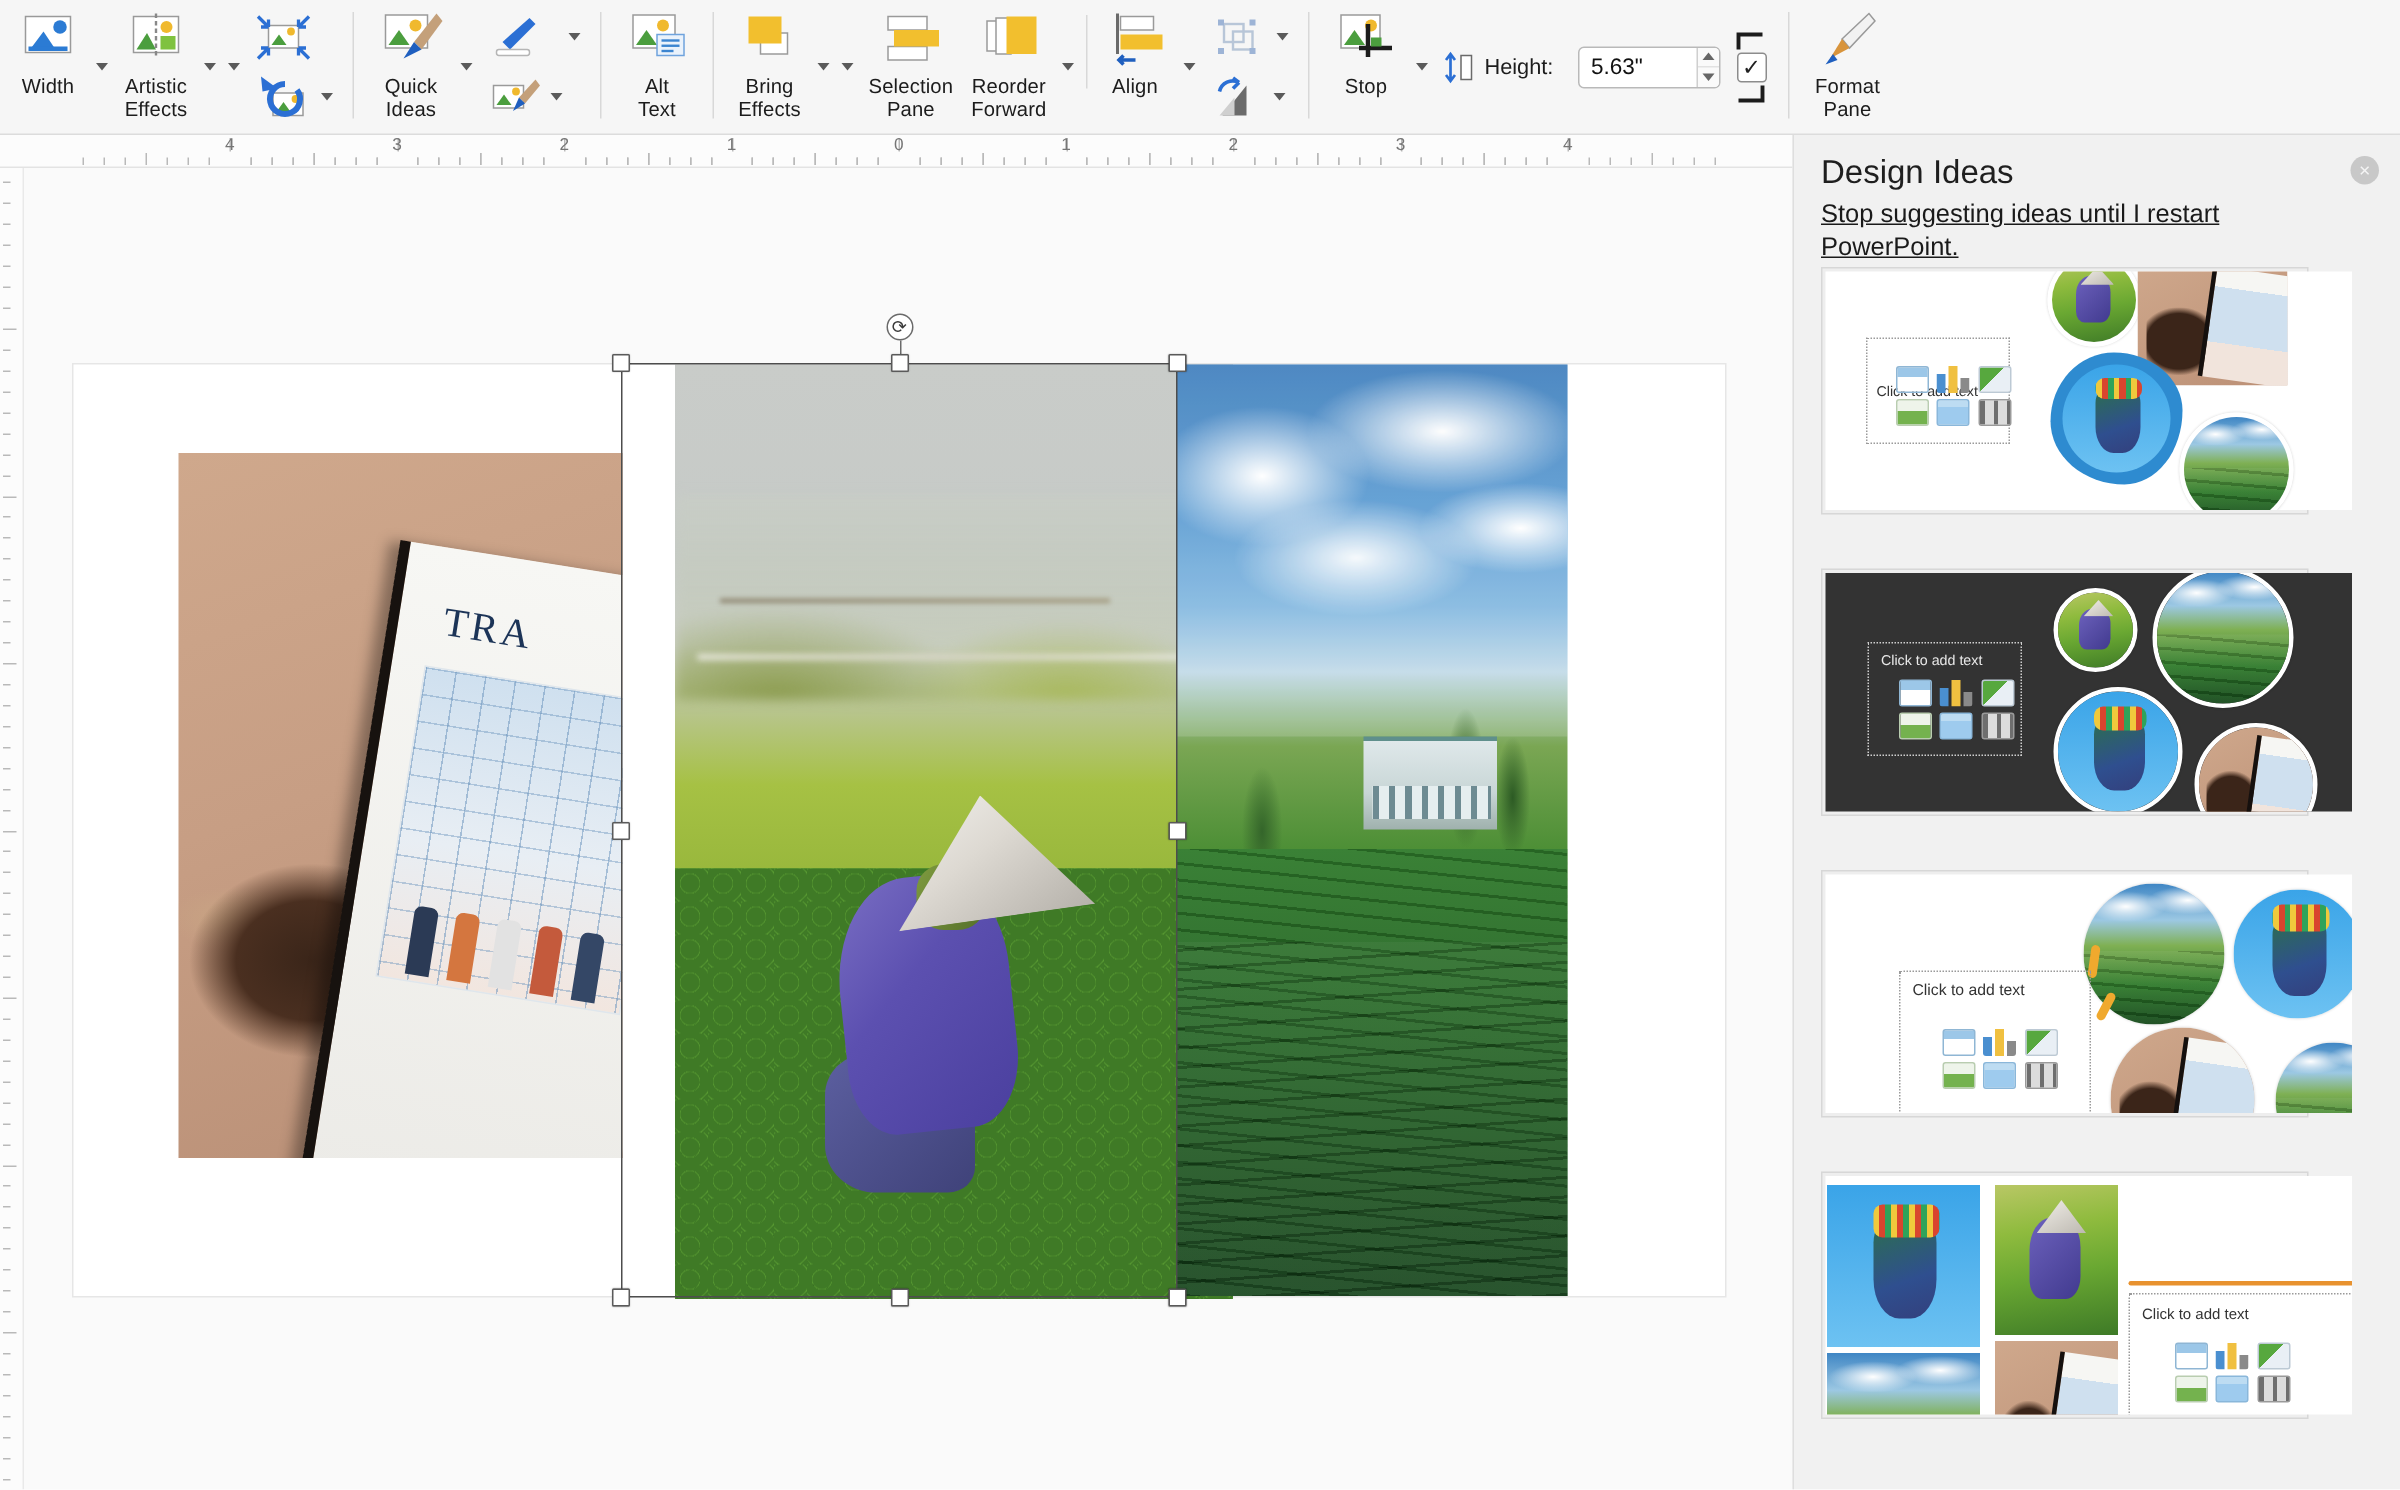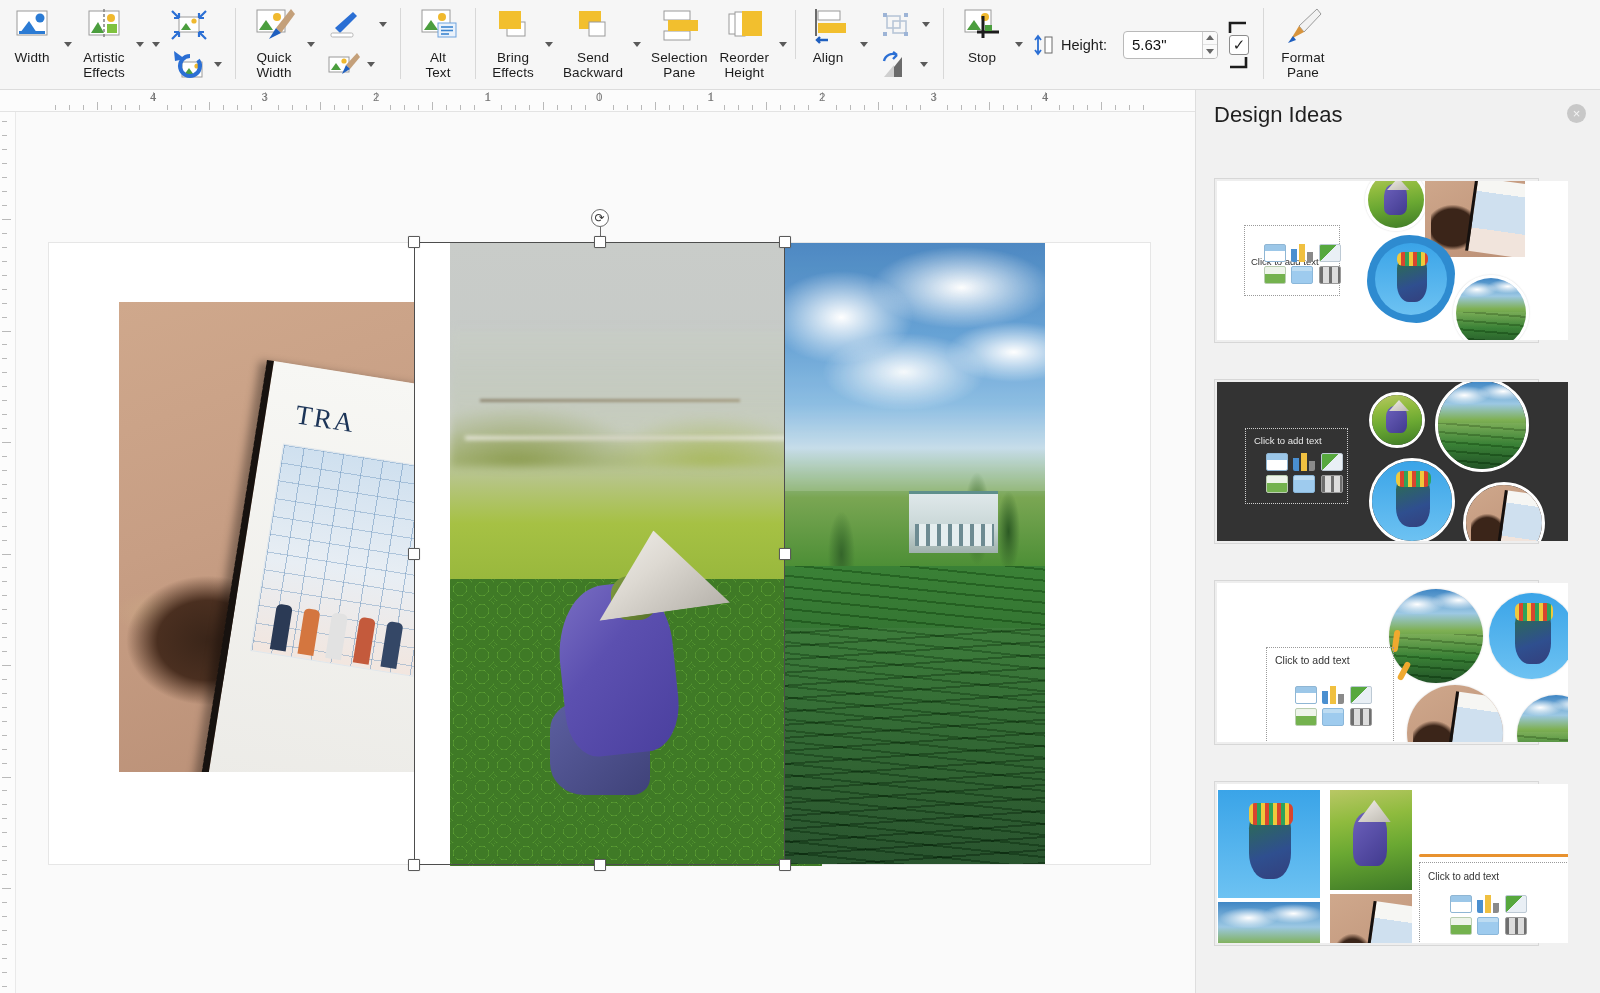--- a/index.html
+++ b/index.html
@@ -351,21 +351,21 @@
         <div class="ico">
           <svg width="46" height="42" viewBox="0 0 46 42">
             <rect x="6" y="4" width="28" height="22" fill="#fff" stroke="#9a9a9a"></rect>
             <path d="M8 24 L15 14 L22 24 Z" fill="#4b9e3e"></path>
               <circle cx="26" cy="11" r="4" fill="#f0b92e"></circle>
             <path d="M40 3 L25 22 L30 27 L44 8 Z" fill="#c4a07a"></path>
             <path d="M25 22 L18 33 L30 27 Z" fill="#1f5fbf"></path>
           </svg>
         </div>
         <div class="lbl" style="white-space:pre-line">Quick
-Width</div>
+Ideas</div>
       </div>
       <div class="caret-wrap">
           <i class="caret"></i>
         </div>
 
       <div class="stackcol">
         <div class="stackrow">
           <svg width="40" height="32" viewBox="0 0 40 32">
             <path d="M30 3 L12 19 L17 24 L34 7 Z" fill="#2b6fd4"></path>
             <rect x="8" y="24" width="22" height="4" rx="1.6" fill="#fff" stroke="#b5b5b5"></rect>
@@ -417,30 +417,20 @@
             <rect x="8" y="5" width="22" height="18" fill="#f2bf2e"></rect>
           </svg>
         </div>
         <div class="lbl" style="white-space:pre-line">Bring
 Effects</div>
       </div>
       <div class="caret-wrap">
           <i class="caret"></i>
         </div>
 
-      <div class="bigbtn">
-        <div class="ico">
-          <svg width="44" height="42" viewBox="0 0 44 42">
-            <rect x="8" y="5" width="22" height="18" fill="#f2bf2e"></rect>
-            <rect x="18" y="16" width="16" height="14" fill="#fff" stroke="#9a9a9a"></rect>
-          </svg>
-        </div>
-        <div class="lbl" style="white-space:pre-line">Send
-Backward</div>
-      </div>
       <div class="caret-wrap">
           <i class="caret"></i>
         </div>
 
       <div class="bigbtn">
         <div class="ico">
           <svg width="48" height="42" viewBox="0 0 48 42">
             <rect x="9" y="5" width="26" height="9" fill="#fff" stroke="#9a9a9a"></rect>
             <rect x="9" y="25" width="26" height="9" fill="#fff" stroke="#9a9a9a"></rect>
             <rect x="13" y="14" width="30" height="11" fill="#f2bf2e"></rect>
@@ -452,21 +442,21 @@
 
       <div class="bigbtn">
         <div class="ico">
           <svg width="46" height="42" viewBox="0 0 46 42">
             <rect x="8" y="8" width="9" height="20" fill="#fff" stroke="#9a9a9a"></rect>
             <rect x="14" y="6" width="10" height="24" fill="#fff" stroke="#9a9a9a"></rect>
             <rect x="21" y="5" width="20" height="25" fill="#f2bf2e"></rect>
           </svg>
         </div>
         <div class="lbl" style="white-space:pre-line">Reorder
-Height</div>
+Forward</div>
       </div>
       <div class="caret-wrap">
           <i class="caret"></i>
         </div>
 
       <div class="rsep" style="margin:10px 4px 30px 4px"></div>
 
       <div class="bigbtn">
         <div class="ico">
           <svg width="44" height="42" viewBox="0 0 44 42">
@@ -846,20 +836,21 @@
       <div class="handle" style="right:-6px;top:calc(50% - 6px)"></div>
       <div class="handle" style="left:-6px;bottom:-6px"></div>
       <div class="handle" style="left:calc(50% - 6px);bottom:-6px"></div>
       <div class="handle" style="right:-6px;bottom:-6px"></div>
     </div>
   </div>
 
   <div class="panel">
     <div class="panel-title">Design Ideas</div>
     <div class="panel-close">×</div>
+    <a class="panel-link" href="#">Stop suggesting ideas until I restart PowerPoint.</a>
 
     <div class="cards">
 
       <div class="card light">
         <div class="inner">
           <div class="circ" style="left:148px;top:-12px;width:62px;height:62px;">
               <div class="sq img-tea" style="position:absolute;inset:0"></div>
             </div>
           <div class="sq" style="left:208px;top:-8px;width:100px;height:84px;">
               <div class="img-mag" style="position:absolute;inset:0"></div>

